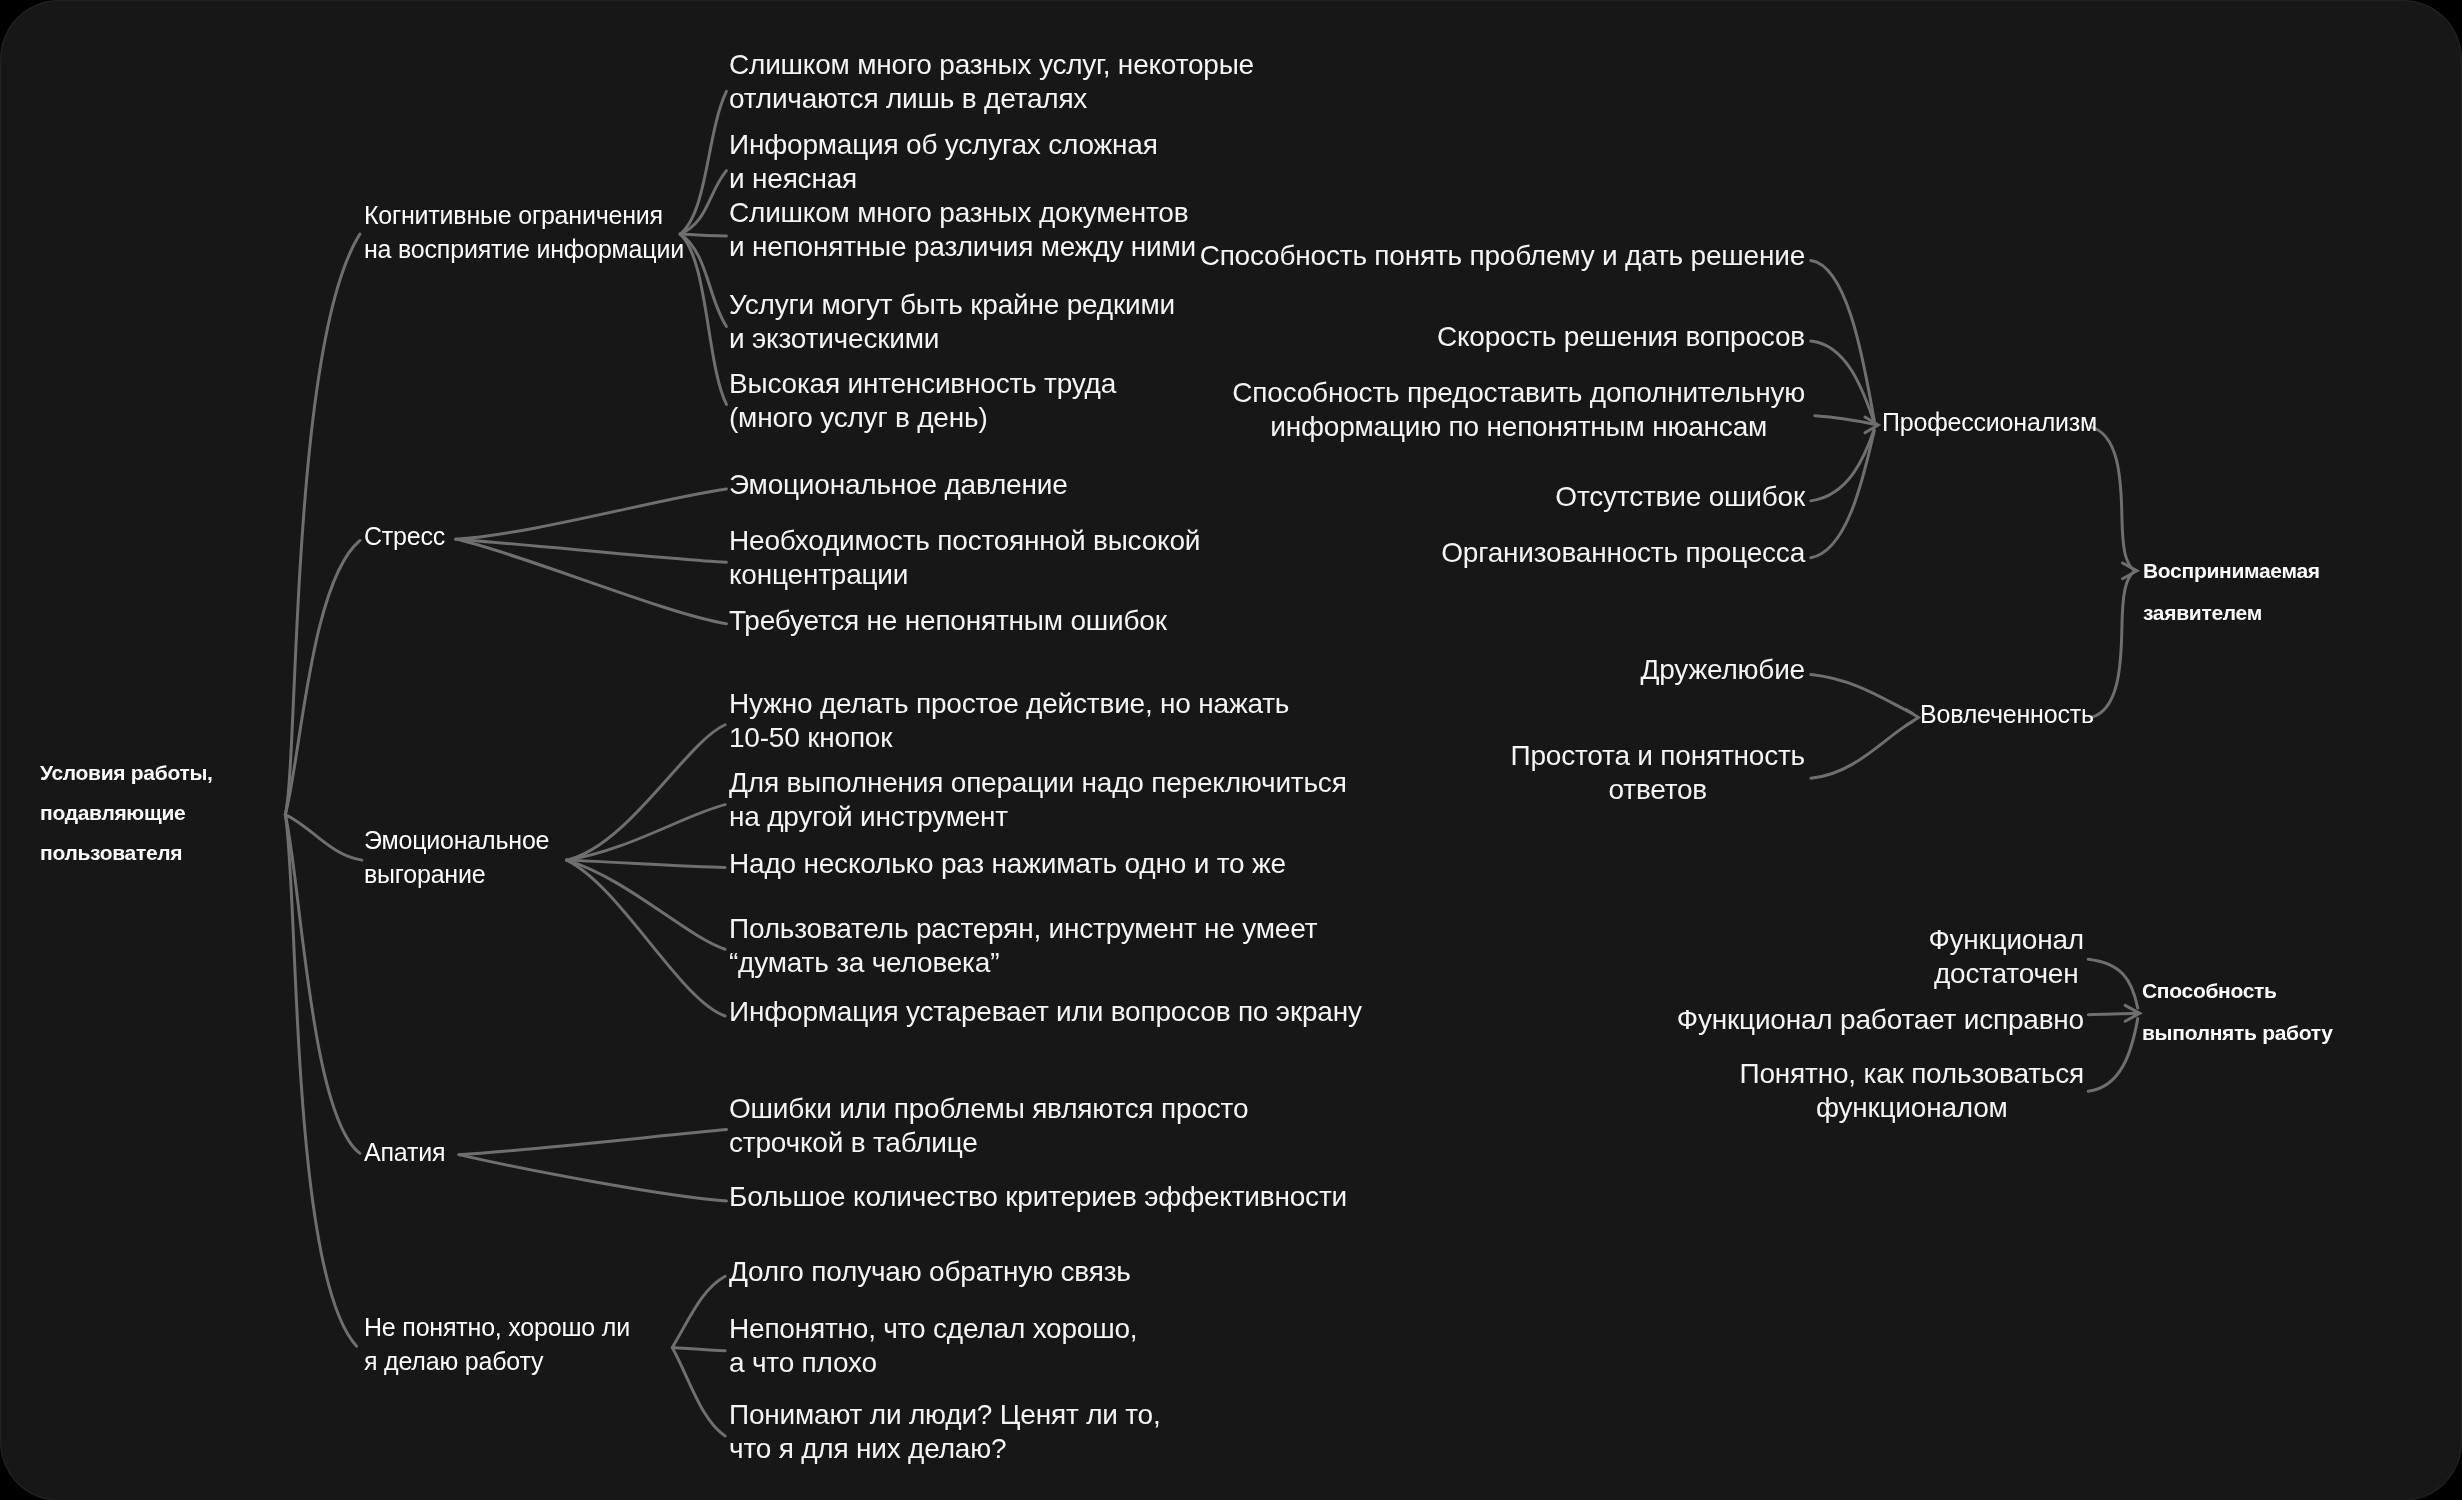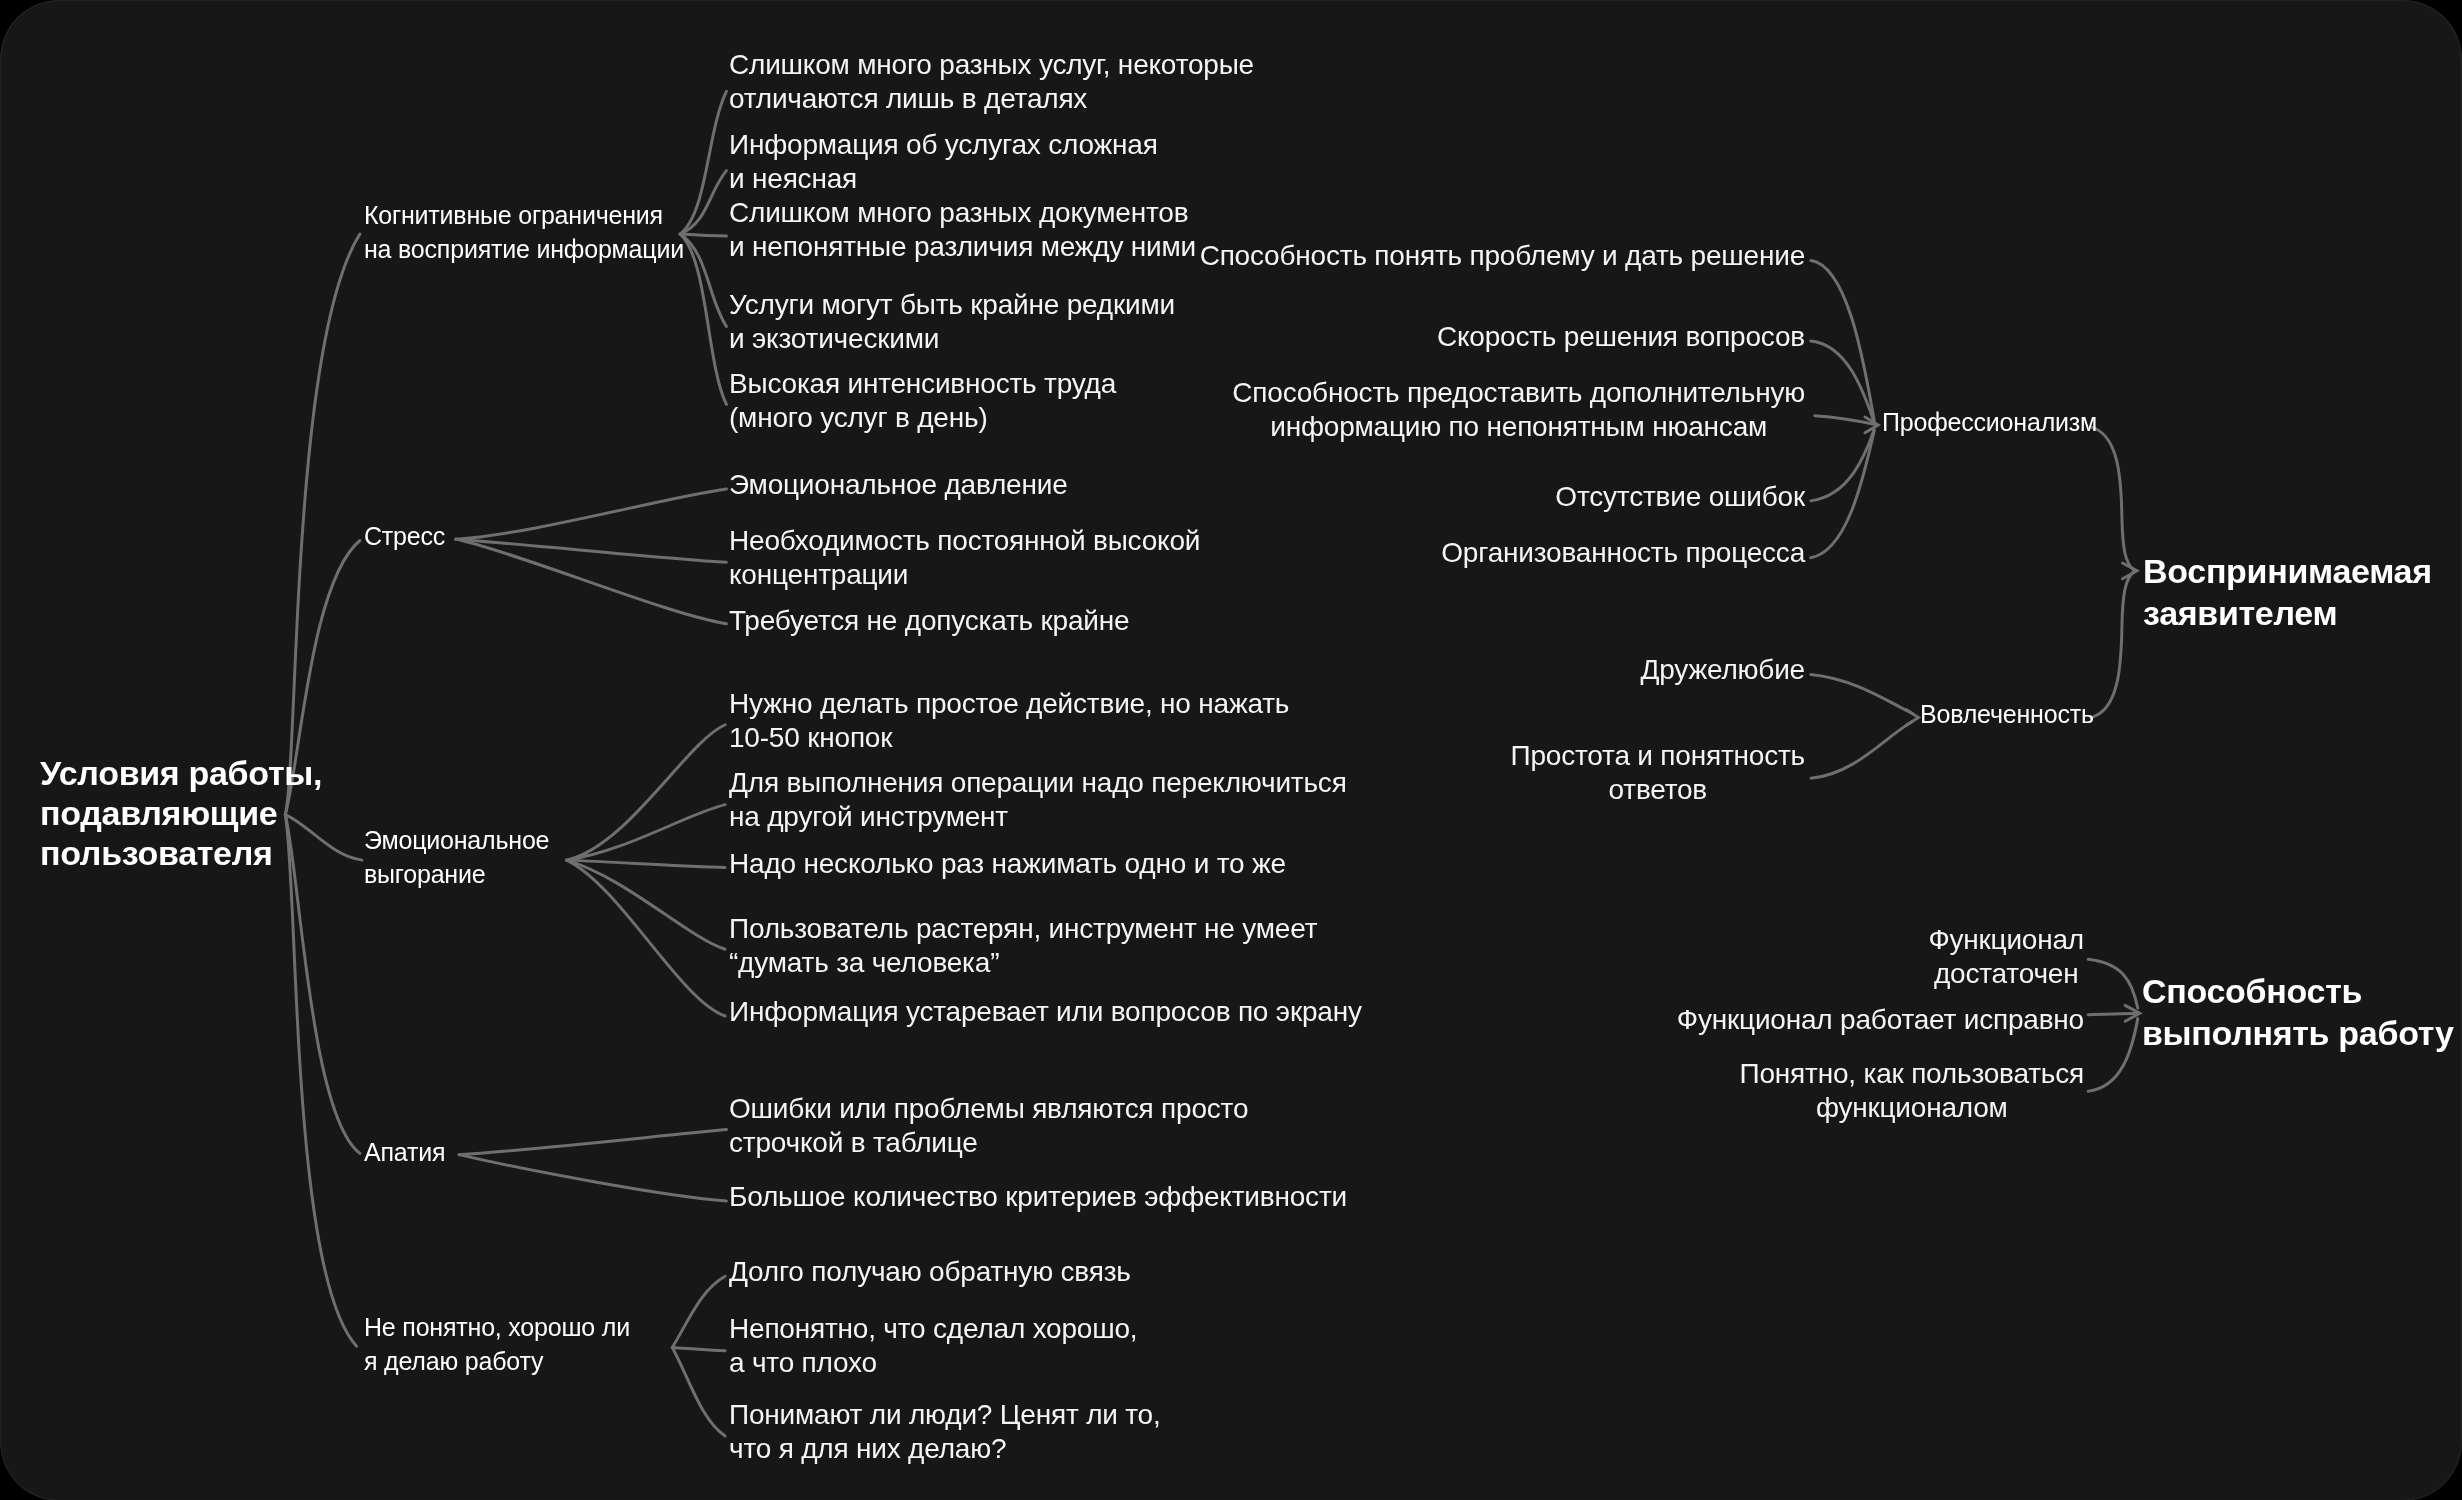--- a/index.html
+++ b/index.html
@@ -3,21 +3,21 @@
 <meta charset="utf-8">
 <style>
   html,body{margin:0;padding:0;background:#000;}
   body{width:2462px;height:1501px;overflow:hidden;font-family:"Liberation Sans",sans-serif;}
   .canvas{position:absolute;left:0;top:0;width:2462px;height:1501px;background:#171717;
           border-radius:59px;box-shadow:inset 0 0 0 1.3px rgba(255,255,255,0.05);}
   svg.wires{position:absolute;left:0;top:0;}
   .node{position:absolute;white-space:pre-line;color:#f5f5f5;letter-spacing:-0.2px;}
   .leaf{font-size:28px;line-height:34px;font-weight:400;}
   .label{font-size:25px;line-height:34px;font-weight:400;color:#fff;}
-  .root{font-size:34px;line-height:40px;font-weight:700;color:#fff;letter-spacing:-0.3px;}
+  .root{font-size:21px;line-height:40px;font-weight:700;color:#fff;letter-spacing:-0.3px;}
   .r{text-align:center;}
 </style>
 </head>
 <body>
 
 <div class="canvas">
 
   <svg class="wires" width="2462" height="1501" viewBox="0 0 3728 2272" fill="none" stroke="#6f6f6f" stroke-width="4.5" stroke-linecap="round">
 
     <path d="M432,1233 C452,1150 440,520 545,354"></path>
@@ -84,21 +84,21 @@
 и непонятные различия между ними</div>
   <div class="node leaf" style="left:729px;top:288px">Услуги могут быть крайне редкими
 и экзотическими</div>
   <div class="node leaf" style="left:729px;top:367px">Высокая интенсивность труда
 (много услуг в день)</div>
 
   <div class="node label" style="left:364px;top:519px">Стресс</div>
   <div class="node leaf" style="left:729px;top:468px">Эмоциональное давление</div>
   <div class="node leaf" style="left:729px;top:524px">Необходимость постоянной высокой
 концентрации</div>
-  <div class="node leaf" style="left:729px;top:604px">Требуется не допускать крайне</div>
+  <div class="node leaf" style="left:729px;top:604px">Требуется не непонятным ошибок</div>
 
   <div class="node label" style="left:364px;top:823px">Эмоциональное
 выгорание</div>
   <div class="node leaf" style="left:729px;top:687px">Нужно делать простое действие, но нажать
 10-50 кнопок</div>
   <div class="node leaf" style="left:729px;top:766px">Для выполнения операции надо переключиться
 на другой инструмент</div>
   <div class="node leaf" style="left:729px;top:847px">Надо несколько раз нажимать одно и то же</div>
   <div class="node leaf" style="left:729px;top:912px">Пользователь растерян, инструмент не умеет
 “думать за человека”</div>

